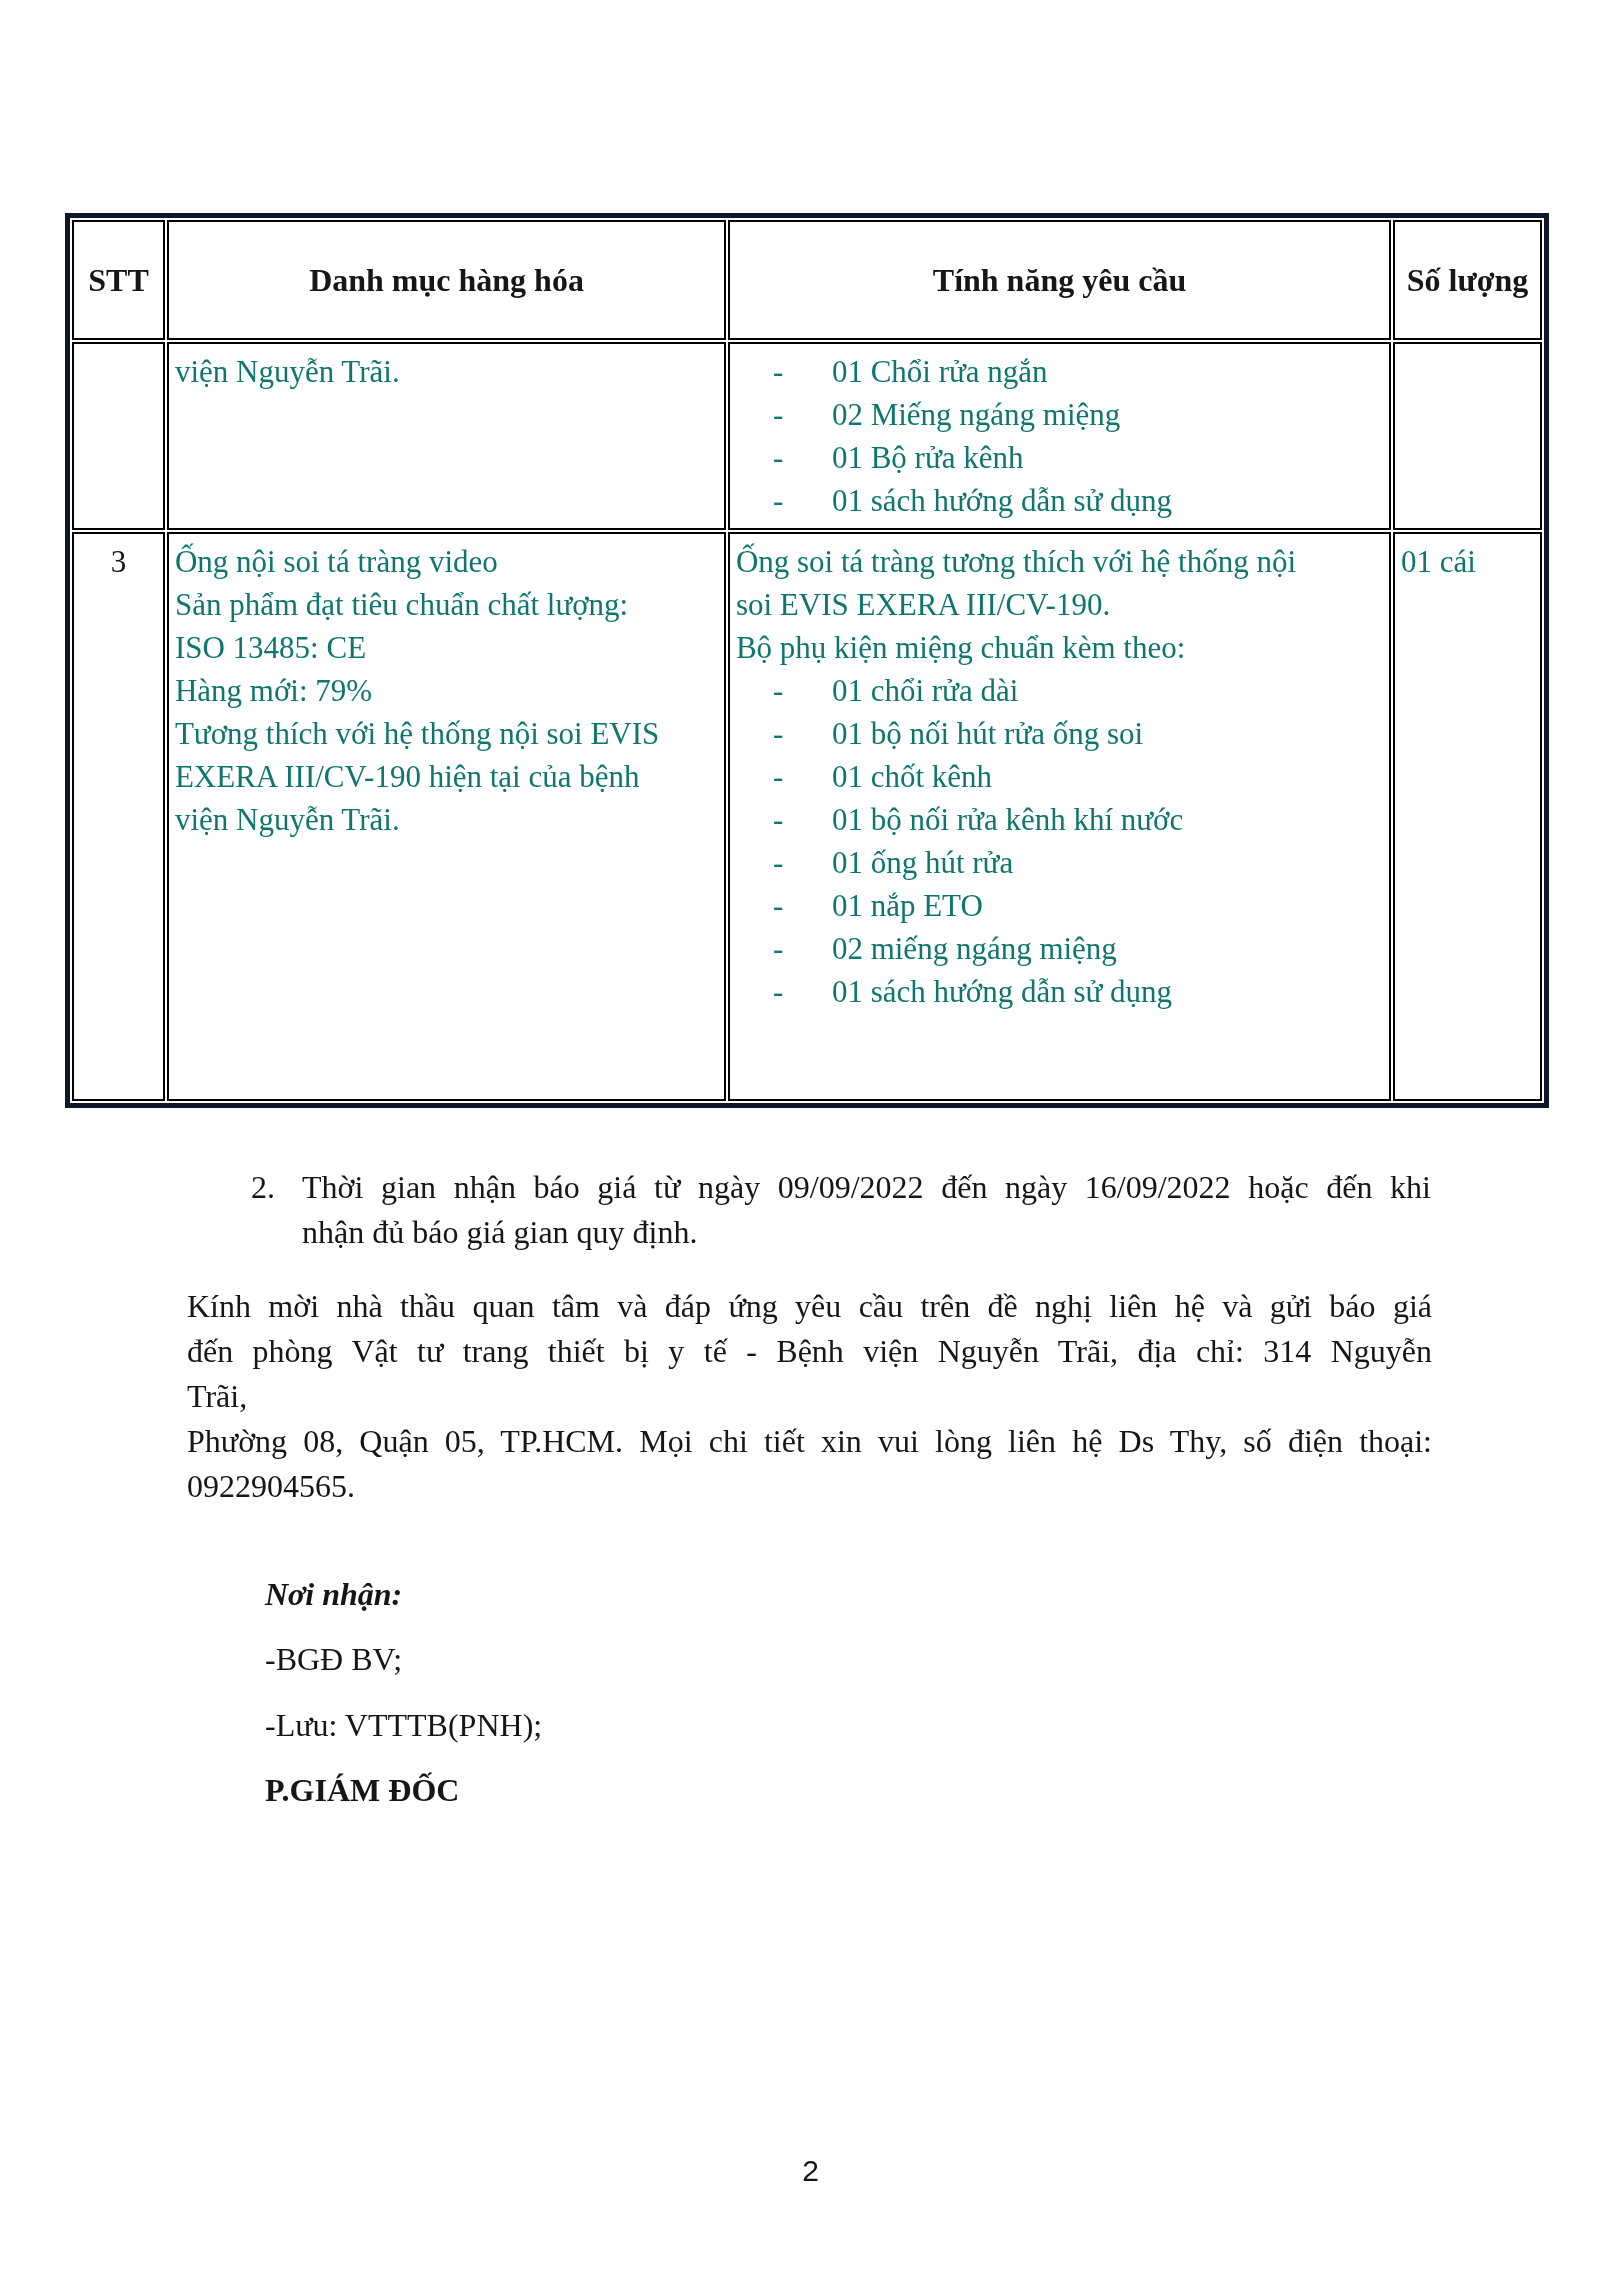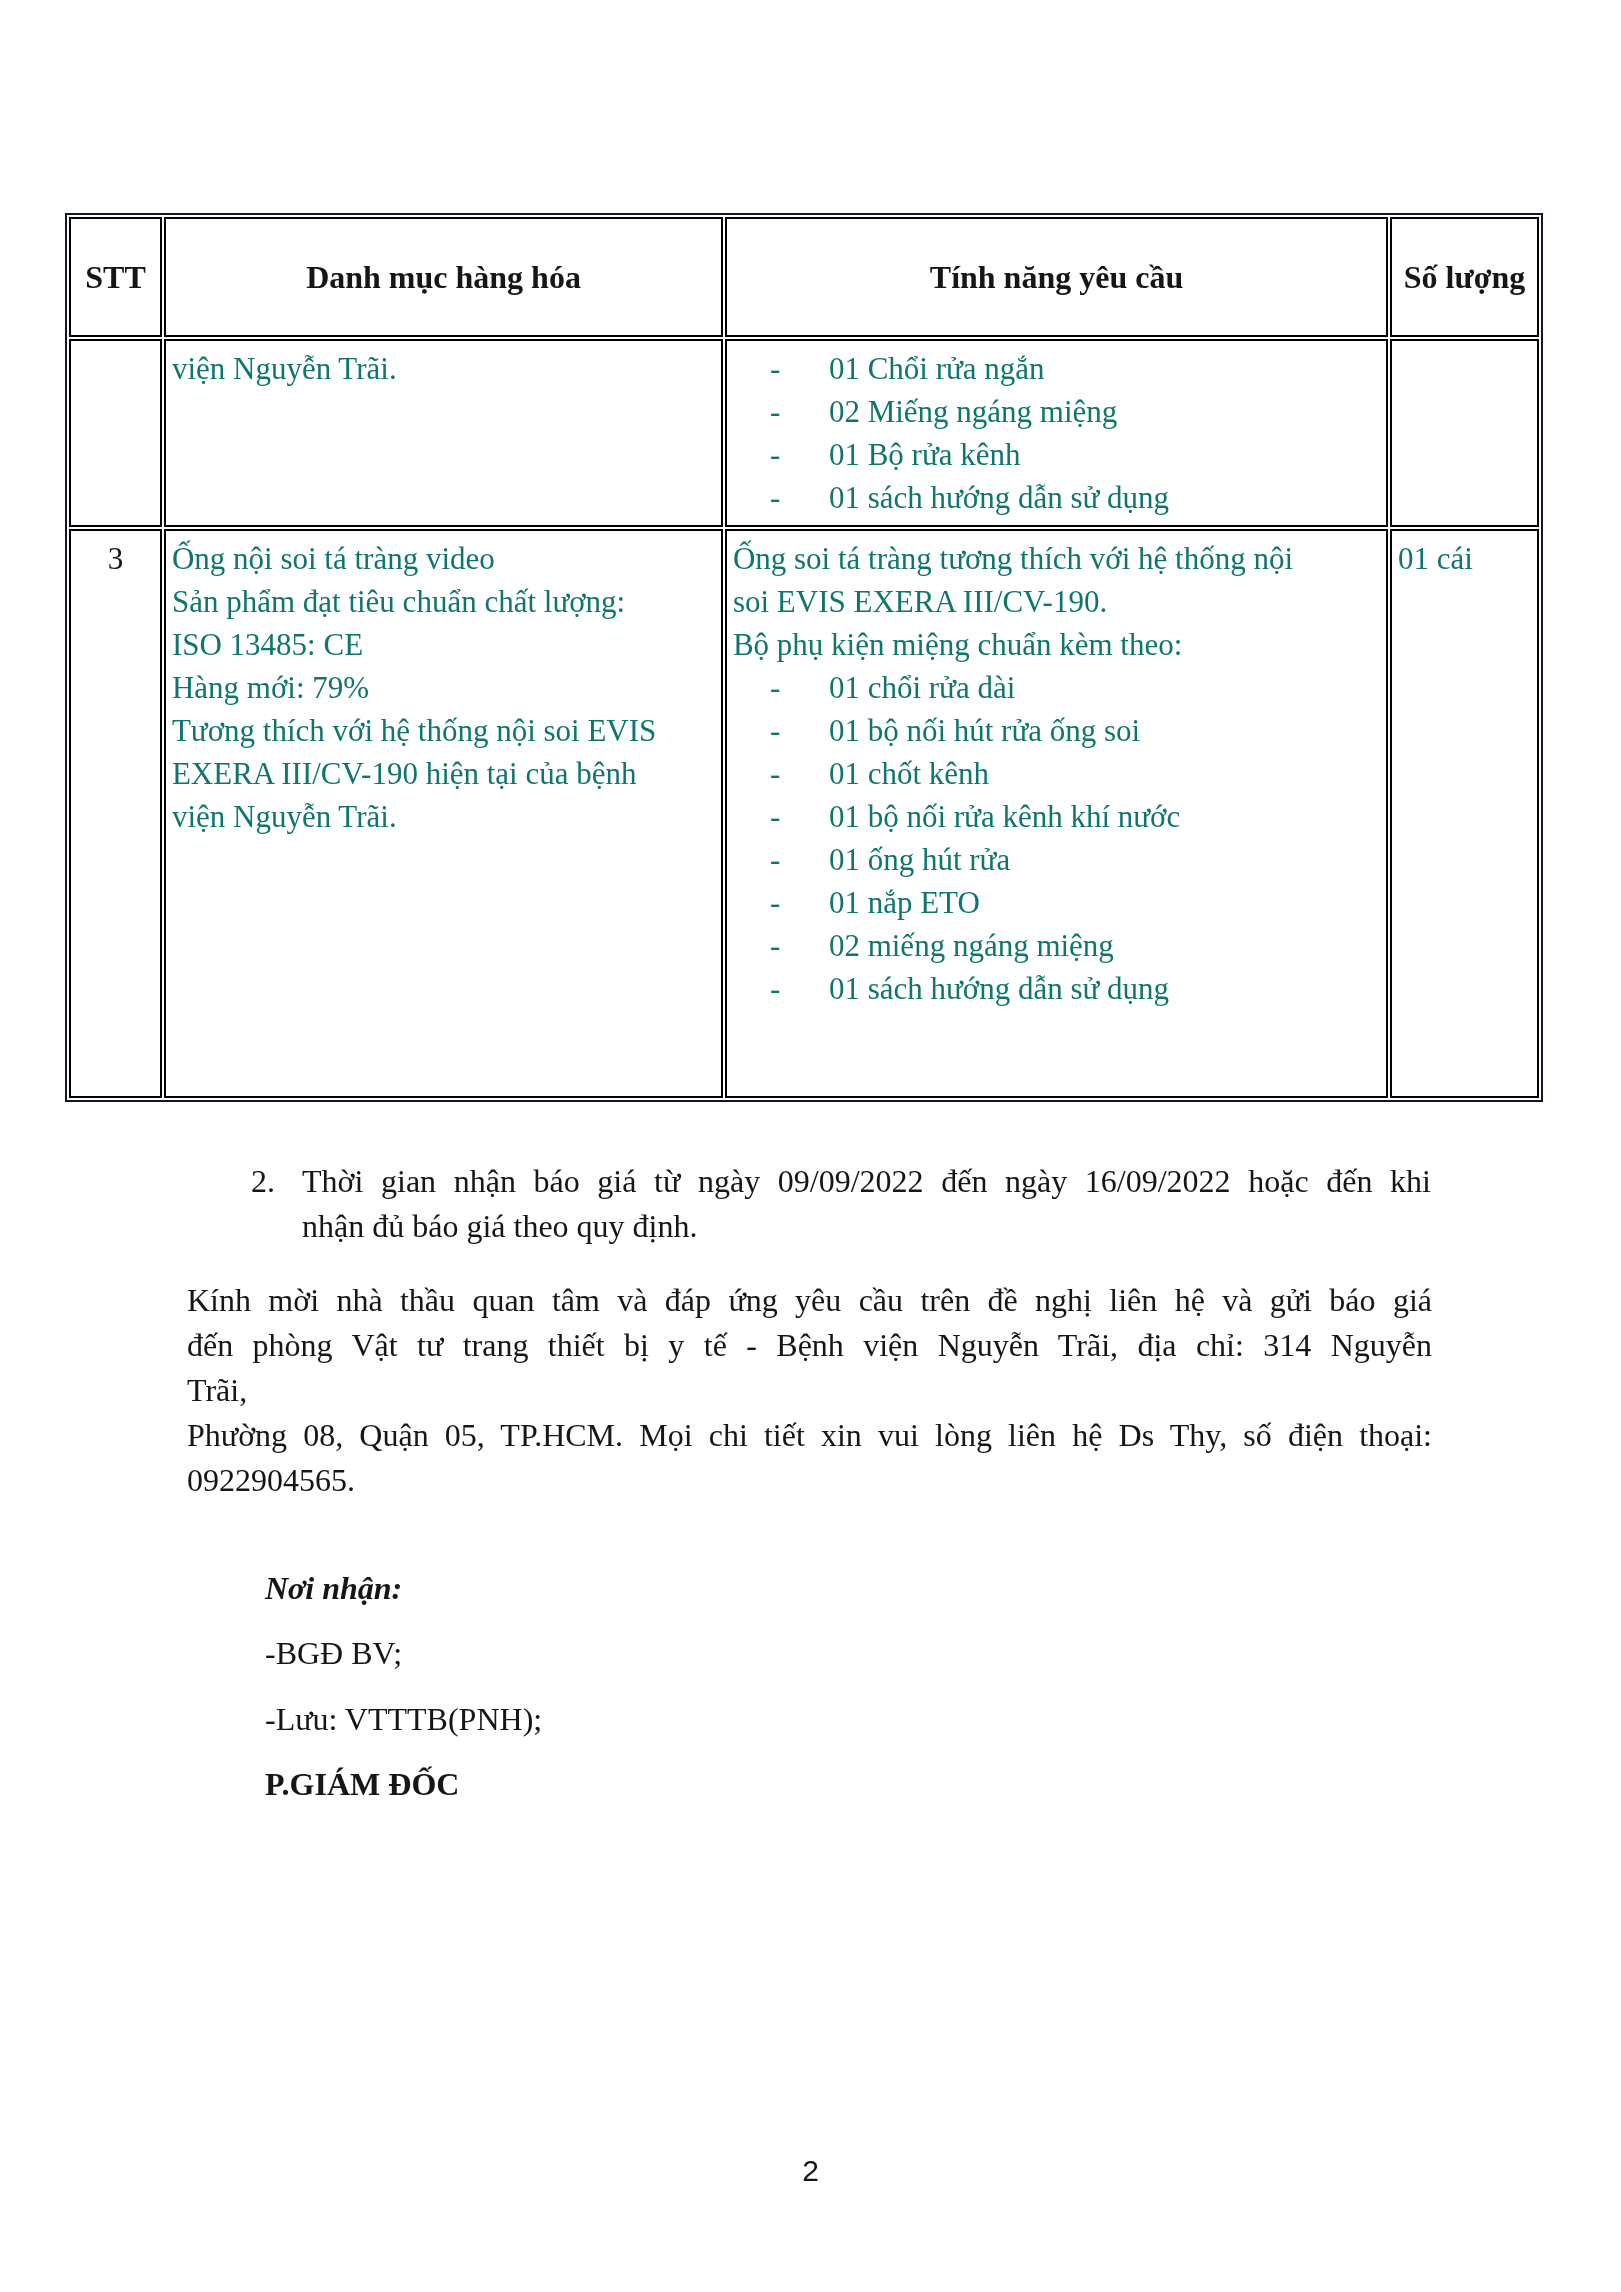--- a/index.html
+++ b/index.html
@@ -12,21 +12,21 @@
     font-family: "Liberation Serif", serif;
     color: #161616;
     overflow: hidden;
   }
 
   
   .doc-table {
     margin: 213px 11px 0 65px;
     border-collapse: separate;
     border-spacing: 2.9px;
-    border: 2px solid #0f172a;
+    border: 5px solid #0f172a;
     table-layout: fixed;
   }
   .doc-table th, .doc-table td {
     border: 2px solid #000;
     overflow: hidden;
   }
   .doc-table th {
     font-weight: bold;
     font-size: 32px;
     line-height: 41px;
@@ -188,21 +188,21 @@
         </td>
         <td class="red">01 cái</td>
       </tr>
     </tbody>
   </table>
 
   <div class="item2">
     <span class="num">2.</span>
     <div class="itext">
       <div class="jline">Thời gian nhận báo giá từ ngày 09/09/2022 đến ngày 16/09/2022 hoặc đến khi</div>
-      <div>nhận đủ báo giá theo quy định.</div>
+      <div>nhận đủ báo giá gian quy định.</div>
     </div>
   </div>
 
   <div class="para">
     <div class="jline">Kính mời nhà thầu quan tâm và đáp ứng yêu cầu trên đề nghị liên hệ và gửi báo giá</div>
     <div class="jline">đến phòng Vật tư trang thiết bị y tế - Bệnh viện Nguyễn Trãi, địa chỉ: 314 Nguyễn</div>
     <div>Trãi,</div>
     <div class="jline">Phường 08, Quận 05, TP.HCM. Mọi chi tiết xin vui lòng liên hệ Ds Thy, số điện thoại:</div>
     <div>0922904565.</div>
   </div>

